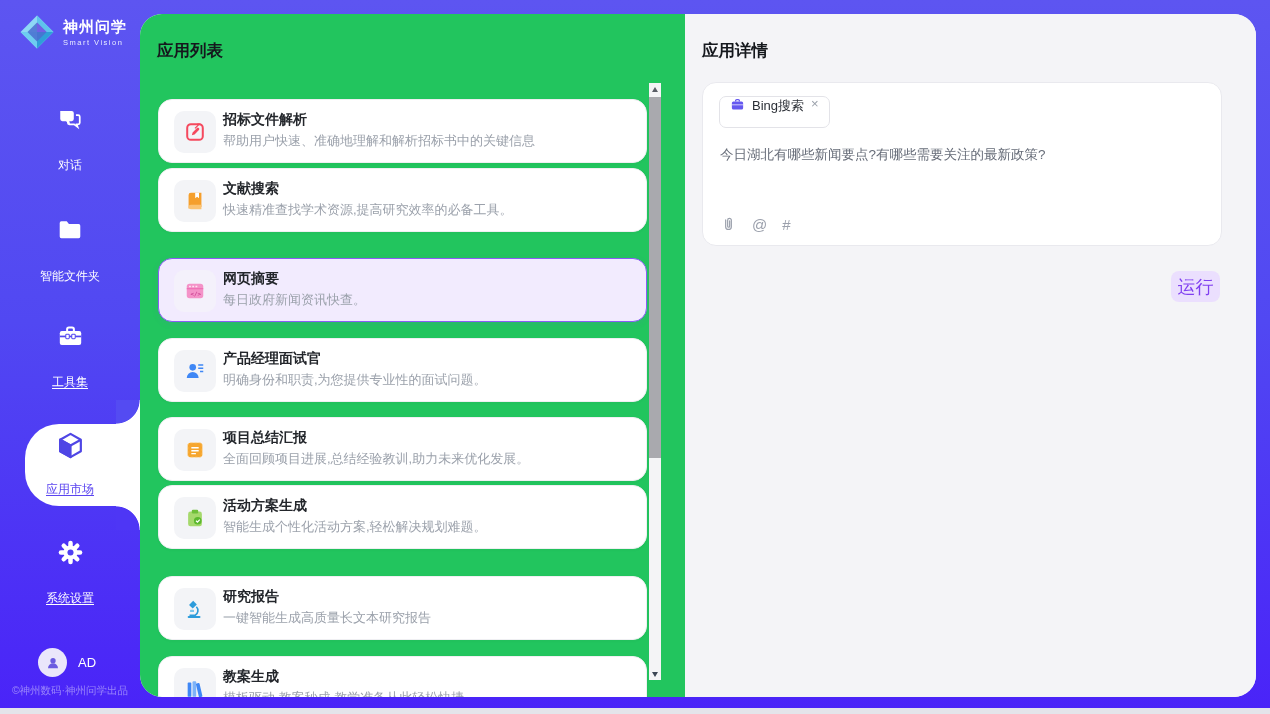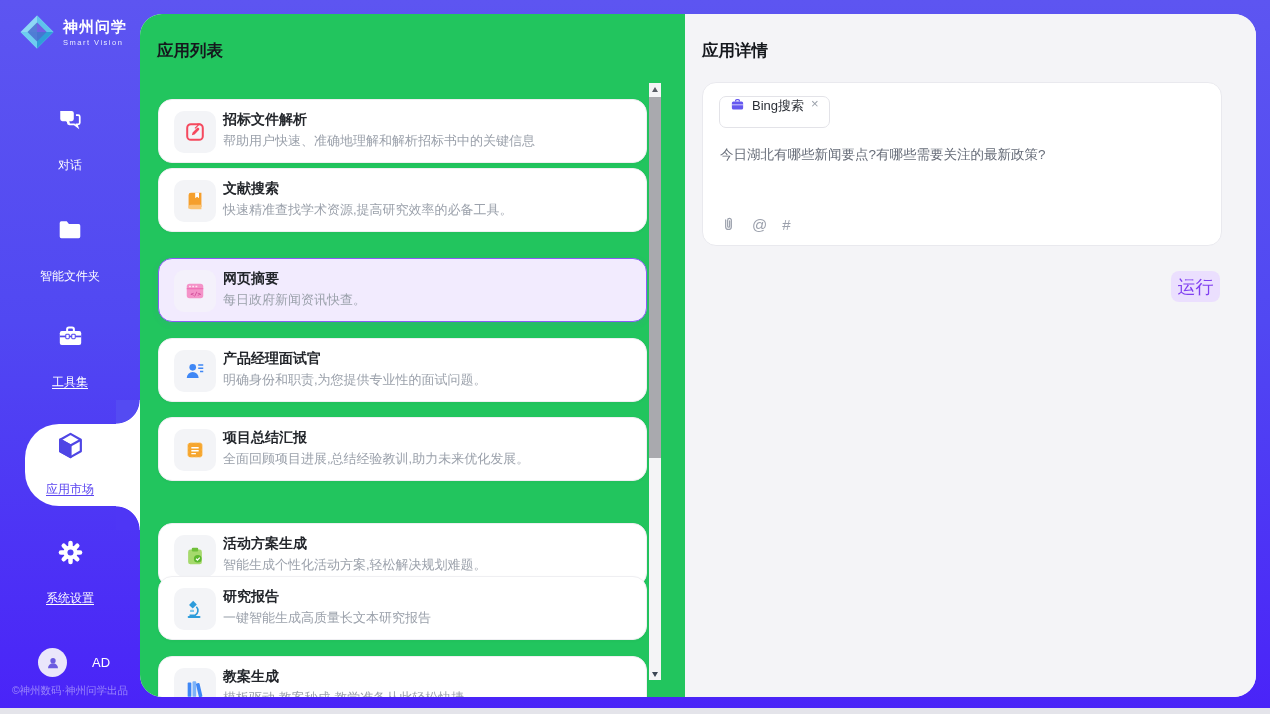--- a/index.html
+++ b/index.html
@@ -16,21 +16,21 @@
   .nav-item{position:absolute;left:0;width:140px;text-align:center;cursor:pointer;}
   .nav-item .icn{display:inline-block;height:27px;}
   .nav-label{display:block;margin-top:20px;color:#fff;font-size:12px;}
   .nav-label.u{text-decoration:underline;text-underline-offset:2px;}
   .nav-item.active .nav-label{color:#5b45f0;}
   .bubble{position:absolute;left:25px;top:424px;width:115px;height:82px;background:#fff;
     border-radius:34px 0 0 34px;}
   .notch{position:absolute;left:116px;width:24px;height:24px;}
   .notch.top{top:400px;background:radial-gradient(circle at 0 0,#544bf2 23.2px,#fff 24px);}
   .notch.bot{top:506px;background:radial-gradient(circle at 0 100%,#4e36f5 23.2px,#fff 24px);}
-  .user-row{position:absolute;left:38px;top:648px;display:flex;align-items:center;gap:25px;}
+  .user-row{position:absolute;left:38px;top:648px;display:flex;align-items:center;gap:11px;}
   .avatar{width:29px;height:29px;border-radius:50%;background:#eae6fb;display:flex;align-items:center;justify-content:center;}
   .user-name{color:#fff;font-size:13px;}
   .copyright{position:absolute;left:0;top:684px;width:140px;text-align:center;
     color:rgba(255,255,255,.42);font-size:10.5px;white-space:nowrap;}
 
   
   .panel{position:absolute;left:140px;top:14px;width:1116px;height:683px;background:#fff;
     border-radius:22px;overflow:hidden;}
   .list-col{position:absolute;left:0;top:0;width:545px;height:683px;background:#22c55e;}
   .col-title{position:absolute;left:17px;top:26px;font-size:16.5px;font-weight:bold;color:#15181d;}
@@ -197,21 +197,21 @@
             <span class="tile">
               <svg viewBox="0 0 24 24" width="22" height="22">
                 <rect x="4" y="4" width="16" height="16" rx="3" fill="#f6a62e"></rect>
                 <rect x="4" y="4" width="16" height="16" rx="3" fill="none" stroke="#fcd9a0" stroke-width="1" stroke-dasharray="2.5 2"></rect>
                 <path d="M8 9.5h8M8 12.8h8M8 16h5" stroke="#fff" stroke-width="1.5"></path>
               </svg>
             </span>
             <div class="cname">项目总结汇报</div>
             <div class="cdesc">全面回顾项目进展,总结经验教训,助力未来优化发展。</div>
           </div>
-          <div class="card" style="top: 509px;">
+          <div class="card" style="top: 471px;">
             <span class="tile">
               <svg viewBox="0 0 24 24" width="22" height="22">
                 <rect x="4.5" y="5" width="15" height="16" rx="2.5" fill="#a5d96c"></rect>
                 <rect x="8.5" y="3" width="7" height="4" rx="1.3" fill="#6fbf3a"></rect>
                 <circle cx="15" cy="15" r="4.2" fill="#5cb82e"></circle>
                 <path d="M13.2 15l1.5 1.5 2.5-2.7" stroke="#fff" stroke-width="1.4" fill="none"></path>
               </svg>
             </span>
             <div class="cname">活动方案生成</div>
             <div class="cdesc">智能生成个性化活动方案,轻松解决规划难题。</div>

